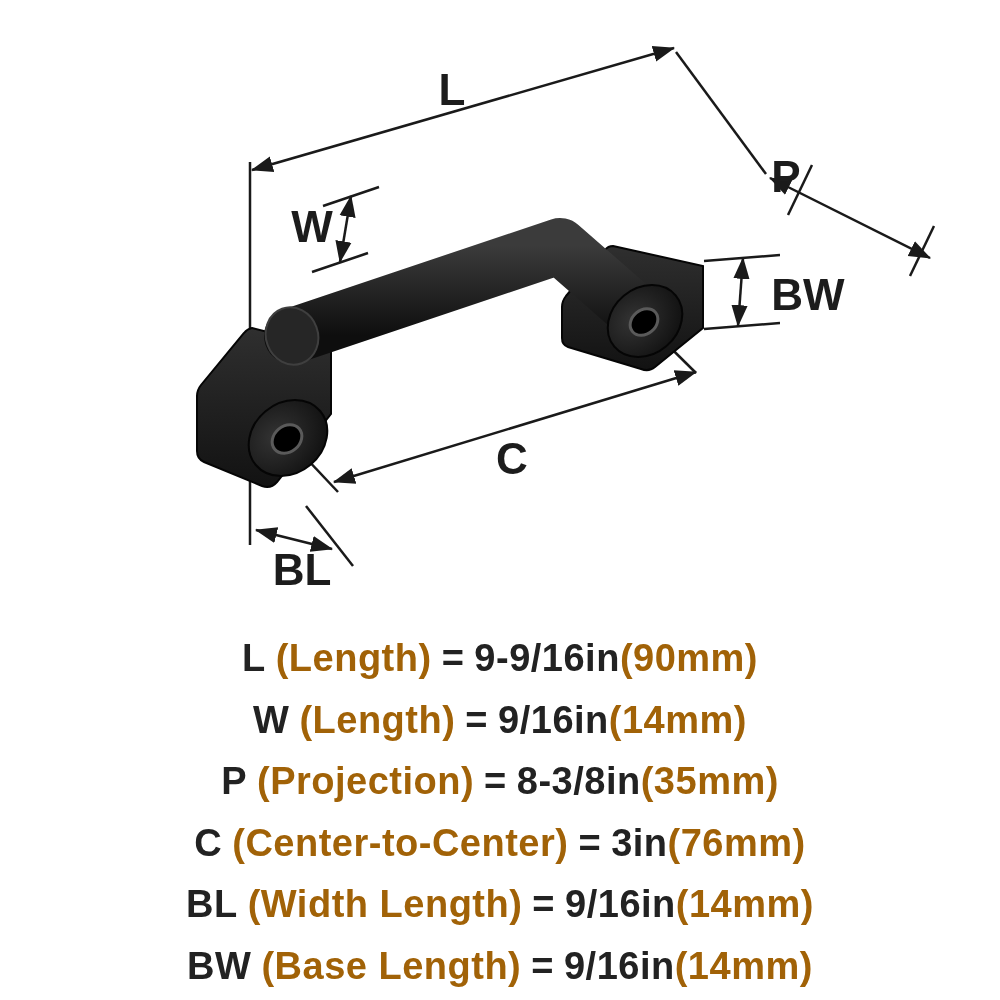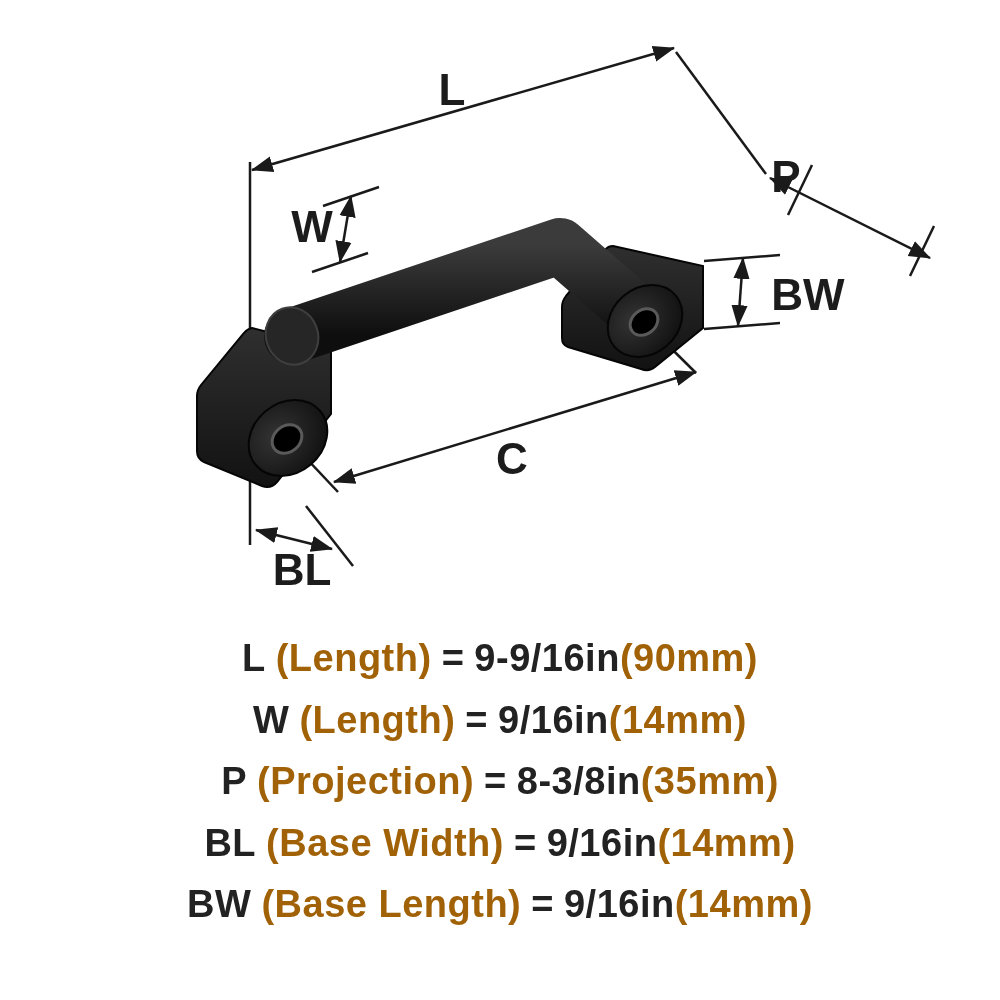--- a/index.html
+++ b/index.html
@@ -100,18 +100,21 @@
   <div class="legend-row">
     <span class="sym">L</span><span class="desc">(Length)</span><span class="eq">=</span><span class="val">9-9/16in</span><span class="metric">(90mm)</span>
   </div>
   <div class="legend-row">
     <span class="sym">W</span><span class="desc">(Length)</span><span class="eq">=</span><span class="val">9/16in</span><span class="metric">(14mm)</span>
   </div>
   <div class="legend-row">
     <span class="sym">P</span><span class="desc">(Projection)</span><span class="eq">=</span><span class="val">8-3/8in</span><span class="metric">(35mm)</span>
   </div>
   <div class="legend-row">
-    <span class="sym">BL</span><span class="desc">(Base Width)</span><span class="eq">=</span><span class="val">9/16in</span><span class="metric">(14mm)</span>
+    <span class="sym">C</span><span class="desc">(Center-to-Center)</span><span class="eq">=</span><span class="val">3in</span><span class="metric">(76mm)</span>
+  </div>
+  <div class="legend-row">
+    <span class="sym">BL</span><span class="desc">(Width Length)</span><span class="eq">=</span><span class="val">9/16in</span><span class="metric">(14mm)</span>
   </div>
   <div class="legend-row">
     <span class="sym">BW</span><span class="desc">(Base Length)</span><span class="eq">=</span><span class="val">9/16in</span><span class="metric">(14mm)</span>
   </div>
 </div>
 
 </body></html>

